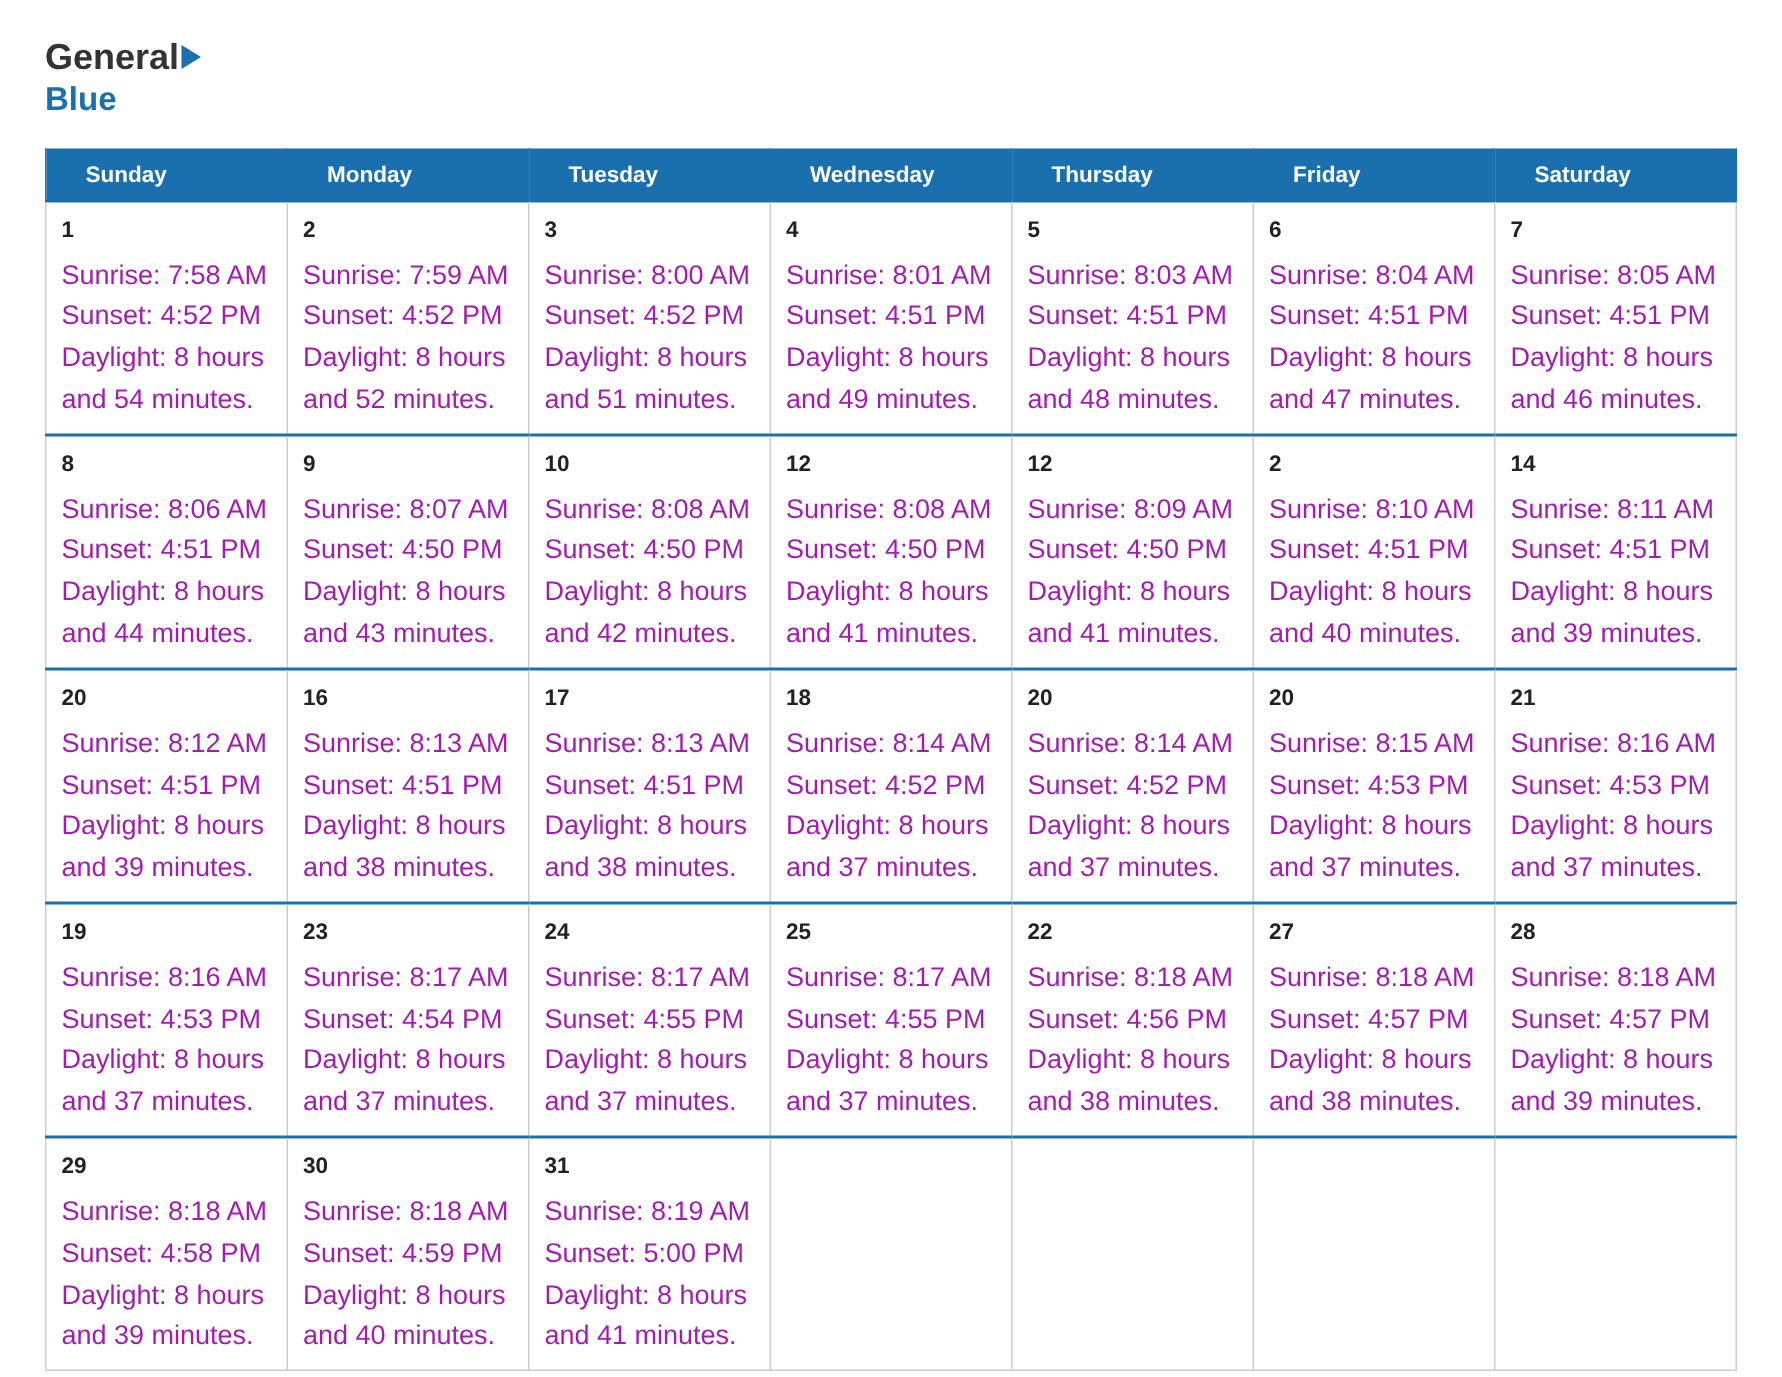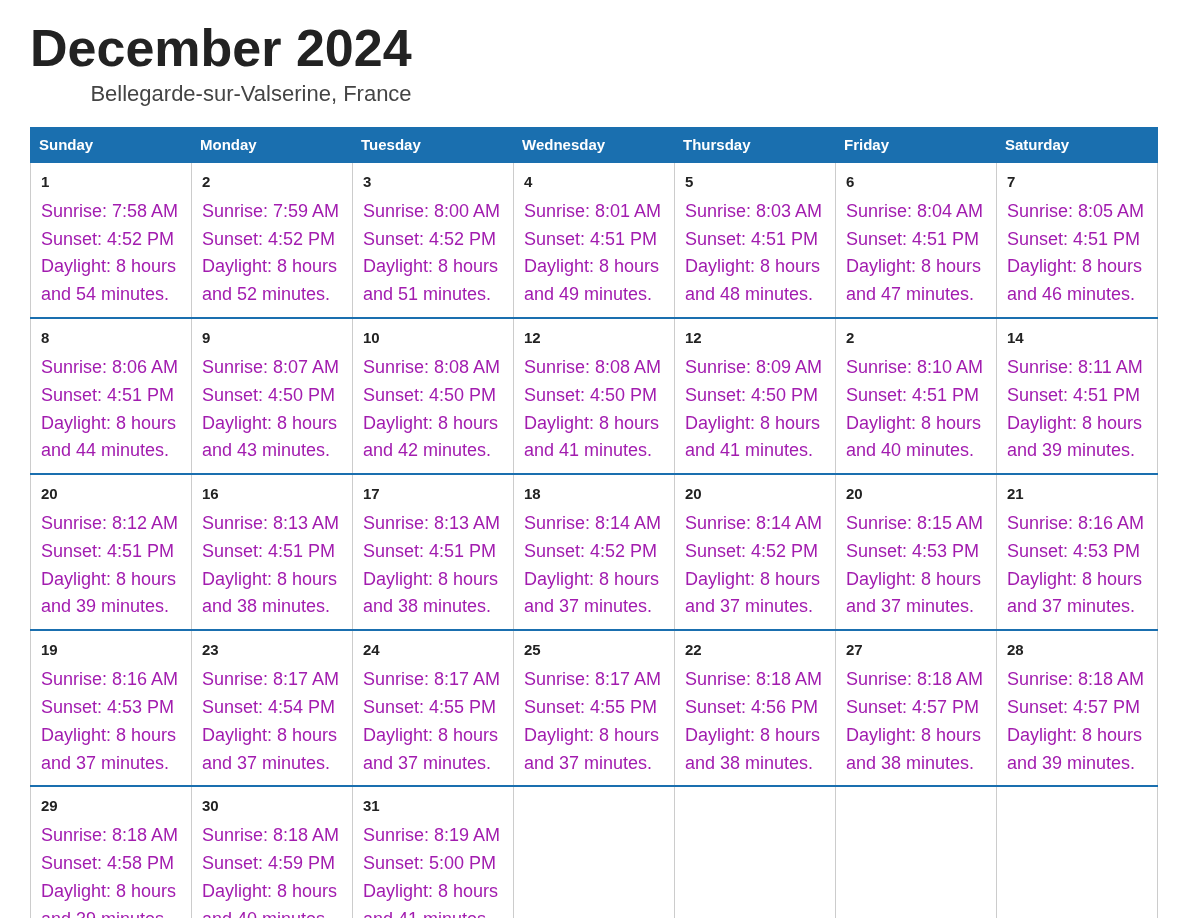--- a/index.html
+++ b/index.html
@@ -44,21 +44,21 @@
     .calendar-table {
       width: 100%;
       border-collapse: collapse;
       table-layout: fixed;
     }
     .calendar-table thead tr th {
       background-color: #1a6faf;
       color: #fff;
       font-size: 15px;
       font-weight: bold;
-      padding: 8px 8px;
+      padding: 8px 26px;
       text-align: left;
       border: 1px solid #1a6faf;
     }
     .calendar-table tbody tr td {
       vertical-align: top;
       padding: 8px 10px;
       border: 1px solid #ccc;
       border-top: 2px solid #1a6faf;
       font-size: 13px;
       color: #333;
@@ -101,23 +101,26 @@
       border-top: 8px solid transparent;
       border-bottom: 8px solid transparent;
       vertical-align: middle;
       margin-bottom: 2px;
     }
   </style>
 </head>
 <body>
 
 <div class="header">
-  <div class="title-section">
-    <div class="month-title">December 2024</div>
-    <div class="location">Bellegarde-sur-Valserine, France</div>
+  <div class="logo">
+    <div class="logo-wrapper">
+      <span class="logo-general">General</span>
+      <span class="logo-triangle"></span>
+    </div>
+    <span class="logo-blue">Blue</span>
   </div>
 </div>
 
 <table class="calendar-table">
   <thead>
     <tr>
     <th>Sunday</th>
         <th>Monday</th>
         <th>Tuesday</th>
         <th>Wednesday</th>

